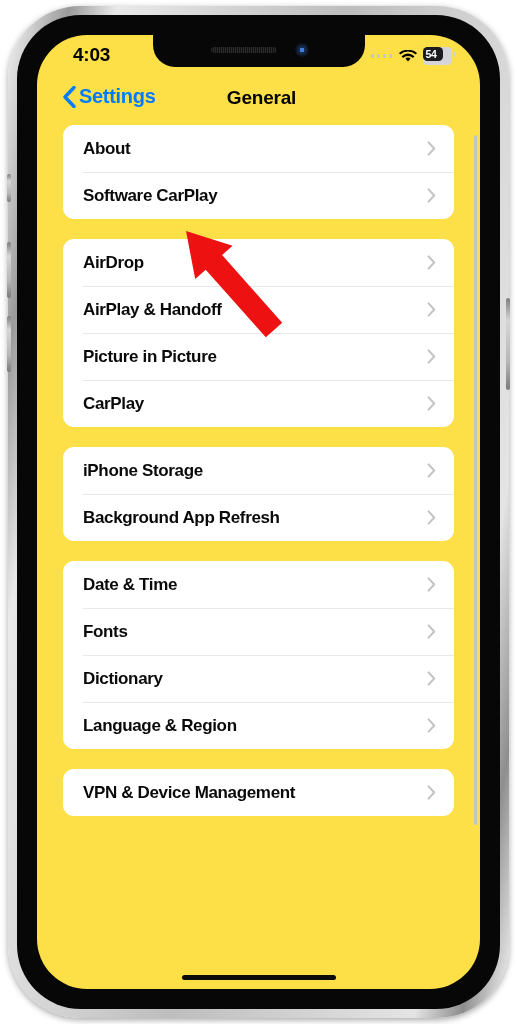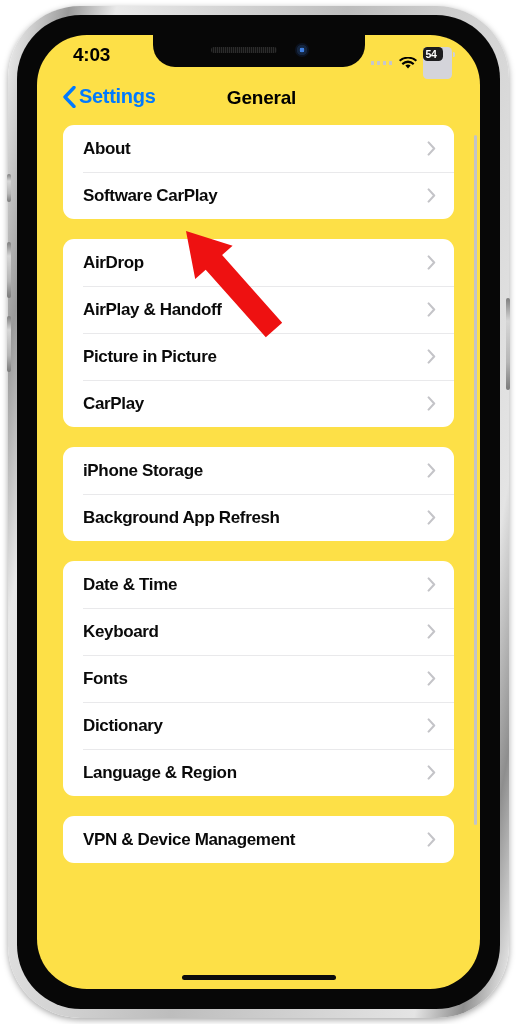--- a/index.html
+++ b/index.html
@@ -124,21 +124,21 @@
     display: block;
     width: 3.5px;
     height: 3.5px;
     background: #c6c6cc;
     border-radius: 0.5px;
   }
   .wifi-ico { display:block; }
   #battery {
     position: relative;
     width: 29px;
-    height: 32px;
+    height: 18px;
     border-radius: 4.5px;
     background: #d4d4da;
     display: flex;
     align-items: center;
   }
   #battery::after {
     content: "";
     position: absolute;
     right: -3px;
     top: 4.5px;
@@ -383,26 +383,20 @@
             </div>
           </div>
           <div class="group">
             <div class="row">
               <span class="row-label">Date &amp; Time</span>
               <svg class="row-chevron" width="9" height="15" viewBox="0 0 9 15">
                 <path d="M1.6 1.4 L7.2 7.5 L1.6 13.6" fill="none" stroke="#c4c4c8" stroke-width="2.1" stroke-linecap="round" stroke-linejoin="round"></path>
               </svg>
             </div>
             <div class="row">
-              <span class="row-label">Keyboard</span>
-              <svg class="row-chevron" width="9" height="15" viewBox="0 0 9 15">
-                <path d="M1.6 1.4 L7.2 7.5 L1.6 13.6" fill="none" stroke="#c4c4c8" stroke-width="2.1" stroke-linecap="round" stroke-linejoin="round"></path>
-              </svg>
-            </div>
-            <div class="row">
               <span class="row-label">Fonts</span>
               <svg class="row-chevron" width="9" height="15" viewBox="0 0 9 15">
                 <path d="M1.6 1.4 L7.2 7.5 L1.6 13.6" fill="none" stroke="#c4c4c8" stroke-width="2.1" stroke-linecap="round" stroke-linejoin="round"></path>
               </svg>
             </div>
             <div class="row">
               <span class="row-label">Dictionary</span>
               <svg class="row-chevron" width="9" height="15" viewBox="0 0 9 15">
                 <path d="M1.6 1.4 L7.2 7.5 L1.6 13.6" fill="none" stroke="#c4c4c8" stroke-width="2.1" stroke-linecap="round" stroke-linejoin="round"></path>
               </svg>

